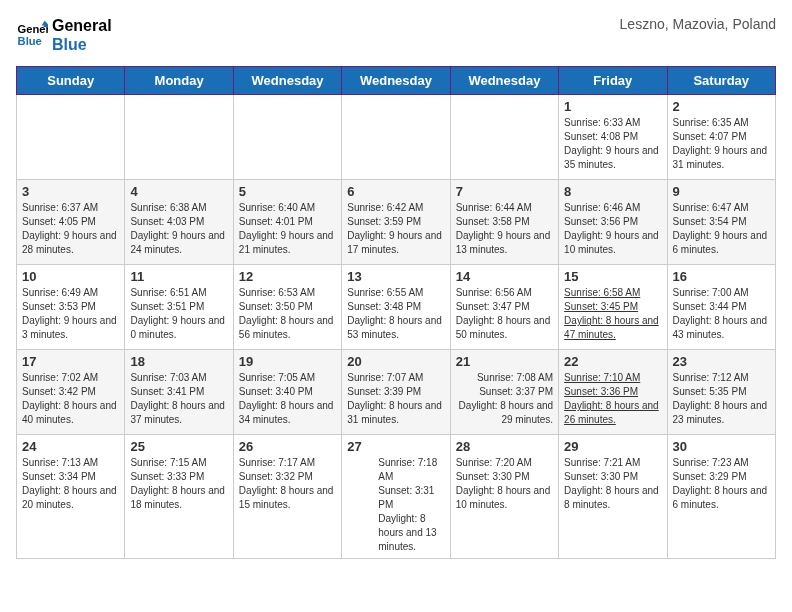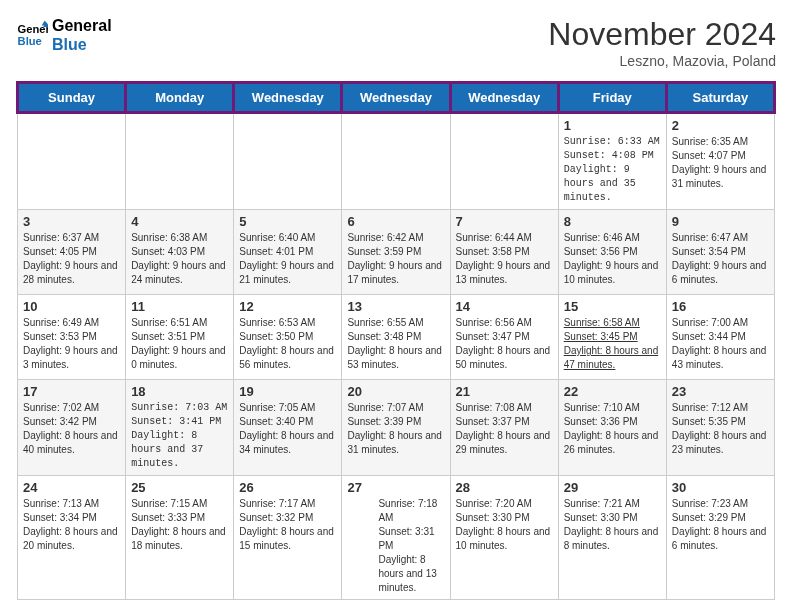--- a/index.html
+++ b/index.html
@@ -41,21 +41,21 @@
       width: 100%;
       border-collapse: collapse;
       table-layout: fixed;
     }
     thead th {
       background-color: #1a6eb5;
       color: #fff;
       padding: 6px 4px;
       font-size: 13px;
       font-weight: bold;
-      border: 3px solid #701a75;
+      border: 1px solid #701a75;
     }
     tbody td {
       border: 1px solid #ccc;
       vertical-align: top;
       padding: 4px 5px;
       min-height: 80px;
       height: 85px;
       font-size: 10.5px;
       color: #333;
       background: #fff;
@@ -87,21 +87,20 @@
       <text x="2" y="32" font-size="14" font-weight="bold" fill="#1a6eb5">Blue</text>
       <polygon points="32,8 40,8 36,2" fill="#1a6eb5"></polygon>
       <polygon points="34,10 42,10 38,4" fill="#1a6eb5"></polygon>
     </svg>
     <div style="line-height:1.2">
       <div style="font-size:16px;font-weight:bold;color:#000;">General</div>
       <div style="font-size:16px;font-weight:bold;color:#1a6eb5;">Blue</div>
     </div>
   </div>
   <div class="title-block">
-    <div class="calendar-title">November 2024</div>
     <div class="calendar-subtitle">Leszno, Mazovia, Poland</div>
   </div>
 </div>
 
 <table>
   <thead>
     <tr>
     <th>Sunday</th>
         <th>Monday</th>
         <th>Wednesday</th>
@@ -113,21 +112,21 @@
   </thead>
   <tbody id="calendar-body">
   <tr>
         <td class="empty-cell"></td>
         <td class="empty-cell"></td>
         <td class="empty-cell"></td>
         <td class="empty-cell"></td>
         <td class="empty-cell"></td>
         <td>
           <div class="day-number">1</div>
-          <div class="day-info" style="white-space: pre-line; font-family: Liberation Mono, monospace;">Sunrise: 6:33 AM
+          <div class="day-info" style="white-space: pre-line;">Sunrise: 6:33 AM
 Sunset: 4:08 PM
 Daylight: 9 hours and 35 minutes.</div>
         </td>
         <td>
           <div class="day-number">2</div>
           <div class="day-info" style="white-space: pre-line;">Sunrise: 6:35 AM
 Sunset: 4:07 PM
 Daylight: 9 hours and 31 minutes.</div>
         </td>
       </tr>
@@ -221,45 +220,45 @@
       </tr>
       <tr>
         <td>
           <div class="day-number">17</div>
           <div class="day-info" style="white-space: pre-line;">Sunrise: 7:02 AM
 Sunset: 3:42 PM
 Daylight: 8 hours and 40 minutes.</div>
         </td>
         <td>
           <div class="day-number">18</div>
-          <div class="day-info" style="white-space: pre-line; font-family: Liberation Mono, monospace;">Sunrise: 7:03 AM
+          <div class="day-info" style="white-space: pre-line;">Sunrise: 7:03 AM
 Sunset: 3:41 PM
 Daylight: 8 hours and 37 minutes.</div>
         </td>
         <td>
           <div class="day-number">19</div>
           <div class="day-info" style="white-space: pre-line;">Sunrise: 7:05 AM
 Sunset: 3:40 PM
 Daylight: 8 hours and 34 minutes.</div>
         </td>
         <td>
           <div class="day-number">20</div>
           <div class="day-info" style="white-space: pre-line;">Sunrise: 7:07 AM
 Sunset: 3:39 PM
 Daylight: 8 hours and 31 minutes.</div>
         </td>
         <td>
           <div class="day-number">21</div>
-          <div class="day-info" style="white-space: pre-line;">Sunrise: 7:08 AM
+          <div class="day-info" style="white-space: pre-line; text-align: right;">Sunrise: 7:08 AM
 Sunset: 3:37 PM
 Daylight: 8 hours and 29 minutes.</div>
         </td>
         <td>
           <div class="day-number">22</div>
-          <div class="day-info" style="white-space: pre-line;">Sunrise: 7:10 AM
+          <div class="day-info" style="white-space: pre-line; text-decoration: underline;">Sunrise: 7:10 AM
 Sunset: 3:36 PM
 Daylight: 8 hours and 26 minutes.</div>
         </td>
         <td>
           <div class="day-number">23</div>
           <div class="day-info" style="white-space: pre-line;">Sunrise: 7:12 AM
 Sunset: 5:35 PM
 Daylight: 8 hours and 23 minutes.</div>
         </td>
       </tr>

